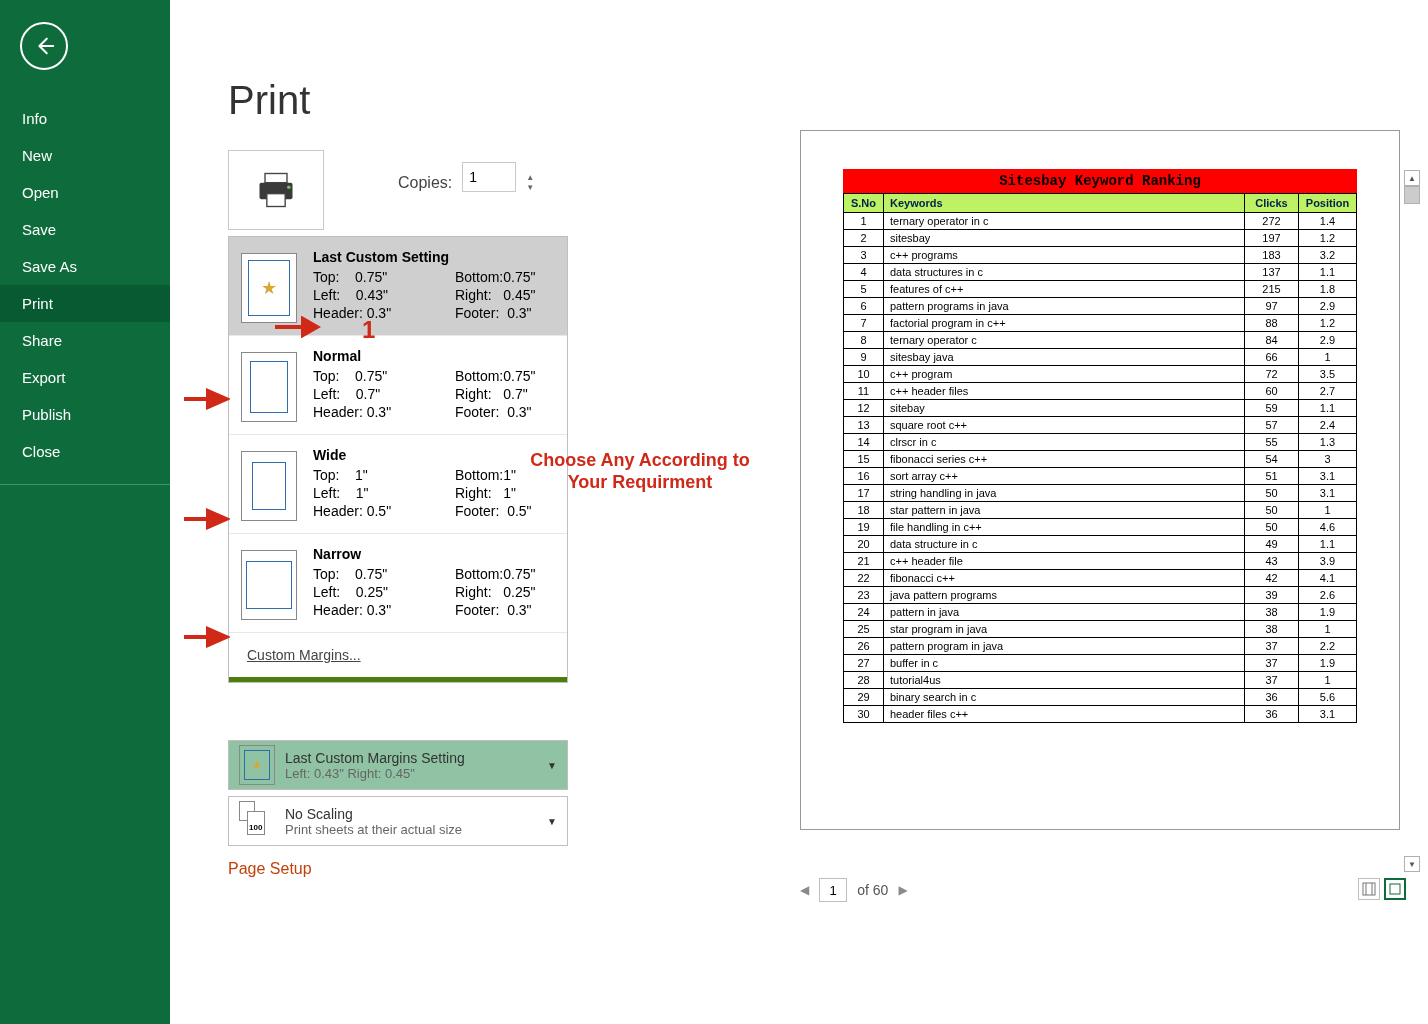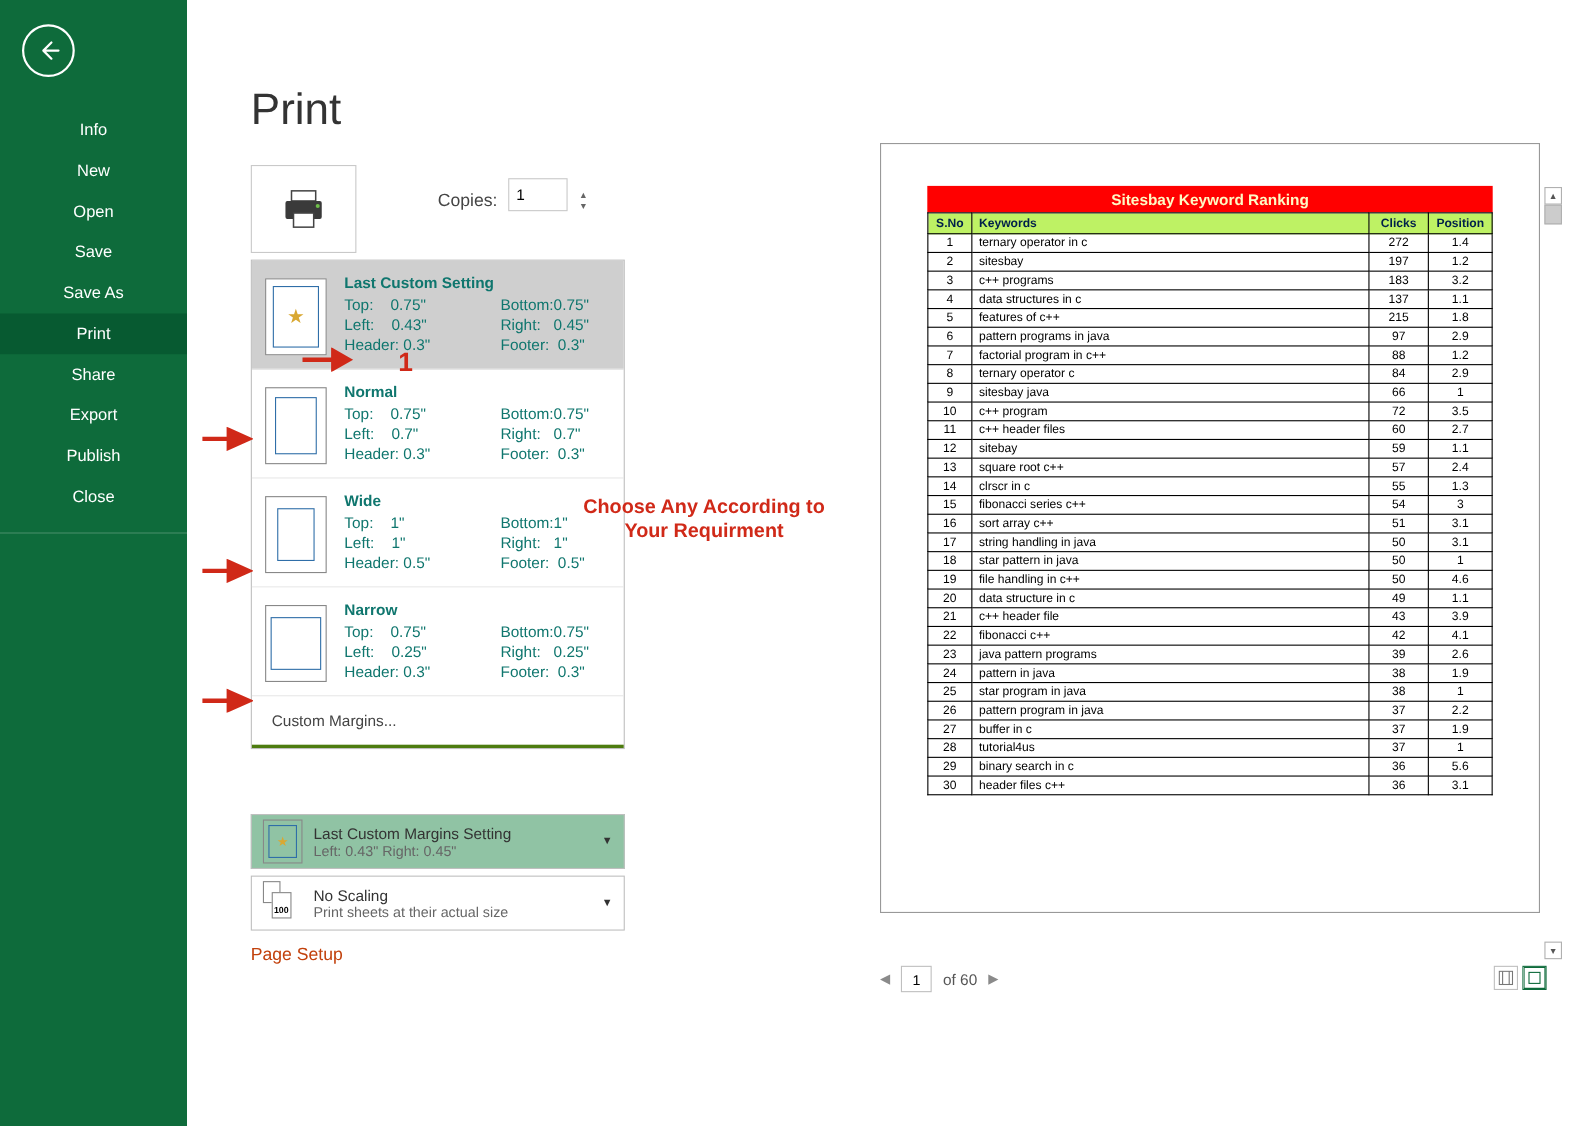--- a/index.html
+++ b/index.html
@@ -5,63 +5,63 @@
 * { margin: 0; padding: 0; box-sizing: border-box; font-family: "Segoe UI", Arial, sans-serif; }
 body { background: #fff; overflow: hidden; width: 1428px; height: 1024px; }
 .titlebar { position: absolute; top: 0; left: 170px; right: 0; height: 40px; display: flex; align-items: center; justify-content: center; background: #fff; }
 .titlebar .title { font-size: 14px; color: #5a5a5a; }
 .titlebar .controls { position: absolute; right: 18px; display: flex; gap: 28px; align-items: center; }
 .titlebar .controls .wc { color: #5a5a5a; font-size: 18px; cursor: pointer; }
 .signin { position: absolute; top: 56px; right: 18px; font-size: 14px; color: #5a5a5a; }
 .sidebar { position: absolute; left: 0; top: 0; width: 170px; height: 100%; background: #0e6b3b; color: #fff; padding-top: 22px; }
 .sidebar .back { width: 48px; height: 48px; border: 2px solid #fff; border-radius: 50%; margin-left: 20px; display: flex; align-items: center; justify-content: center; cursor: pointer; }
 .sidebar .back svg { width: 22px; height: 22px; }
-.sidebar .items { margin-top: 30px; text-align: center; }
+.sidebar .items { margin-top: 30px; }
 .sidebar .item { padding: 10px 22px; font-size: 15px; cursor: pointer; }
 .sidebar .item.selected { background: #075a31; }
 .sidebar .spacer { border-top: 1px solid rgba(255,255,255,0.25); margin: 14px 0; }
 .main { position: absolute; left: 170px; top: 0; right: 0; bottom: 0; background: #fff; }
 .page-title { position: absolute; left: 58px; top: 78px; font-size: 40px; font-weight: 300; color: #333; }
 .print-box { position: absolute; left: 58px; top: 150px; }
 .print-btn { width: 96px; height: 80px; border: 1px solid #c9c9c9; display: flex; align-items: center; justify-content: center; cursor: pointer; }
 .copies { position: absolute; left: 170px; top: 12px; display: flex; align-items: flex-end; gap: 10px; }
 .copies label { font-size: 16px; color: #444; }
 .copies input { width: 54px; height: 30px; border: 1px solid #c9c9c9; padding: 2px 6px; font-size: 14px; }
 .copies .spin { display: flex; flex-direction: column; gap: 2px; }
 .copies .spin span { font-size: 8px; color: #666; line-height: 8px; cursor: pointer; }
 
 .margin-panel { position: absolute; left: 58px; top: 236px; width: 340px; border: 1px solid #bfbfbf; background: #fff; }
 .margin-item { display: flex; padding: 12px; gap: 16px; cursor: pointer; border-bottom: 1px solid #e8e8e8; }
 .margin-item.selected { background: #cfcfcf; }
 .margin-item .thumb { width: 56px; height: 70px; border: 1px solid #888; position: relative; background: #fff; flex-shrink: 0; margin-top: 4px; }
 .margin-item .thumb .inner { position: absolute; border: 1px solid #2f6ea8; }
 .margin-item .thumb .star { position: absolute; top: 50%; left: 50%; transform: translate(-50%,-50%); color: #d9a832; font-size: 18px; }
-.margin-item .info { flex: 1; font-size: 14px; color: #0f766e; }
+.margin-item .info { flex: 1; font-size: 14px; color: #000000; }
 .margin-item .info .name { font-weight: bold; margin-bottom: 4px; }
 .margin-item .info .row { display: flex; gap: 24px; margin-bottom: 2px; }
 .margin-item .info .row span:first-child { width: 118px; display: inline-block; }
-.custom-link { padding: 14px 18px; font-size: 14px; color: #444; cursor: pointer; border-bottom: 3px solid #4d7c0f; }
+.custom-link { padding: 14px 18px; font-size: 14px; color: #444; cursor: pointer; border-bottom: 5px solid #4d7c0f; text-decoration: underline; }
 
 .setting-row { position: absolute; left: 58px; width: 340px; height: 50px; border: 1px solid #bfbfbf; display: flex; align-items: center; padding: 4px 10px; gap: 10px; background: #fff; cursor: pointer; }
 .setting-row.lc { top: 740px; background: #90c3a4; }
 .setting-row.sc { top: 796px; }
 .setting-row .arrow { position: absolute; right: 10px; top: 50%; transform: translateY(-50%); font-size: 10px; color: #333; }
 .setting-row .mini-thumb { width: 36px; height: 40px; border: 1px solid #888; position: relative; flex-shrink: 0; }
 .setting-row .txt { font-size: 14px; color: #333; }
 .setting-row .txt .t2 { color: #666; font-size: 13px; }
 .page-setup { position: absolute; left: 58px; width: 340px; top: 860px; text-align: left; color: #c2410c; font-size: 16px; cursor: pointer; }
 
 .anno { position: absolute; color: #d02918; font-weight: bold; font-size: 18px; }
 .anno.num { left: 192px; top: 316px; font-size: 24px; }
 .anno.text { left: 360px; top: 449px; width: 220px; text-align: center; font-size: 18px; line-height: 22px; }
 .arrow-red { position: absolute; width: 48px; height: 22px; }
 .arrow-red svg { width: 100%; height: 100%; }
 
 .preview { position: absolute; left: 630px; top: 130px; width: 600px; height: 700px; border: 1px solid #999; background: #fff; padding: 38px 42px; overflow: hidden; }
-.preview .hdr { background: #ff0000; color: #fef9c3; text-align: center; font-weight: bold; font-size: 14px; padding: 4px; }
+.preview .hdr { background: #ff0000; color: #000000; text-align: center; font-weight: bold; font-size: 14px; padding: 4px; font-family: Liberation Mono, monospace; }
 .preview table { width: 100%; border-collapse: collapse; font-size: 11px; }
 .preview th { background: #bef264; color: #00204a; font-weight: bold; border: 1px solid #000; padding: 3px 6px; text-align: left; }
 .preview th.c, .preview td.c { text-align: center; }
 .preview td { border: 1px solid #000; padding: 2px 6px; }
 .page-nav { position: absolute; left: 630px; top: 878px; width: 600px; display: flex; align-items: center; gap: 10px; font-size: 14px; color: #555; }
 .page-nav .tri { color: #8a8a8a; cursor: pointer; font-size: 12px; }
 .page-nav input { width: 28px; height: 24px; border: 1px solid #bfbfbf; text-align: center; font-size: 13px; }
 .view-btns { position: absolute; right: 22px; top: 878px; display: flex; gap: 4px; }
 .view-btns .vb { width: 22px; height: 22px; border: 1px solid #bfbfbf; display: flex; align-items: center; justify-content: center; cursor: pointer; }
 .view-btns .vb.active { border-color: #0e6b3b; box-shadow: inset 0 0 0 1px #0e6b3b; }

